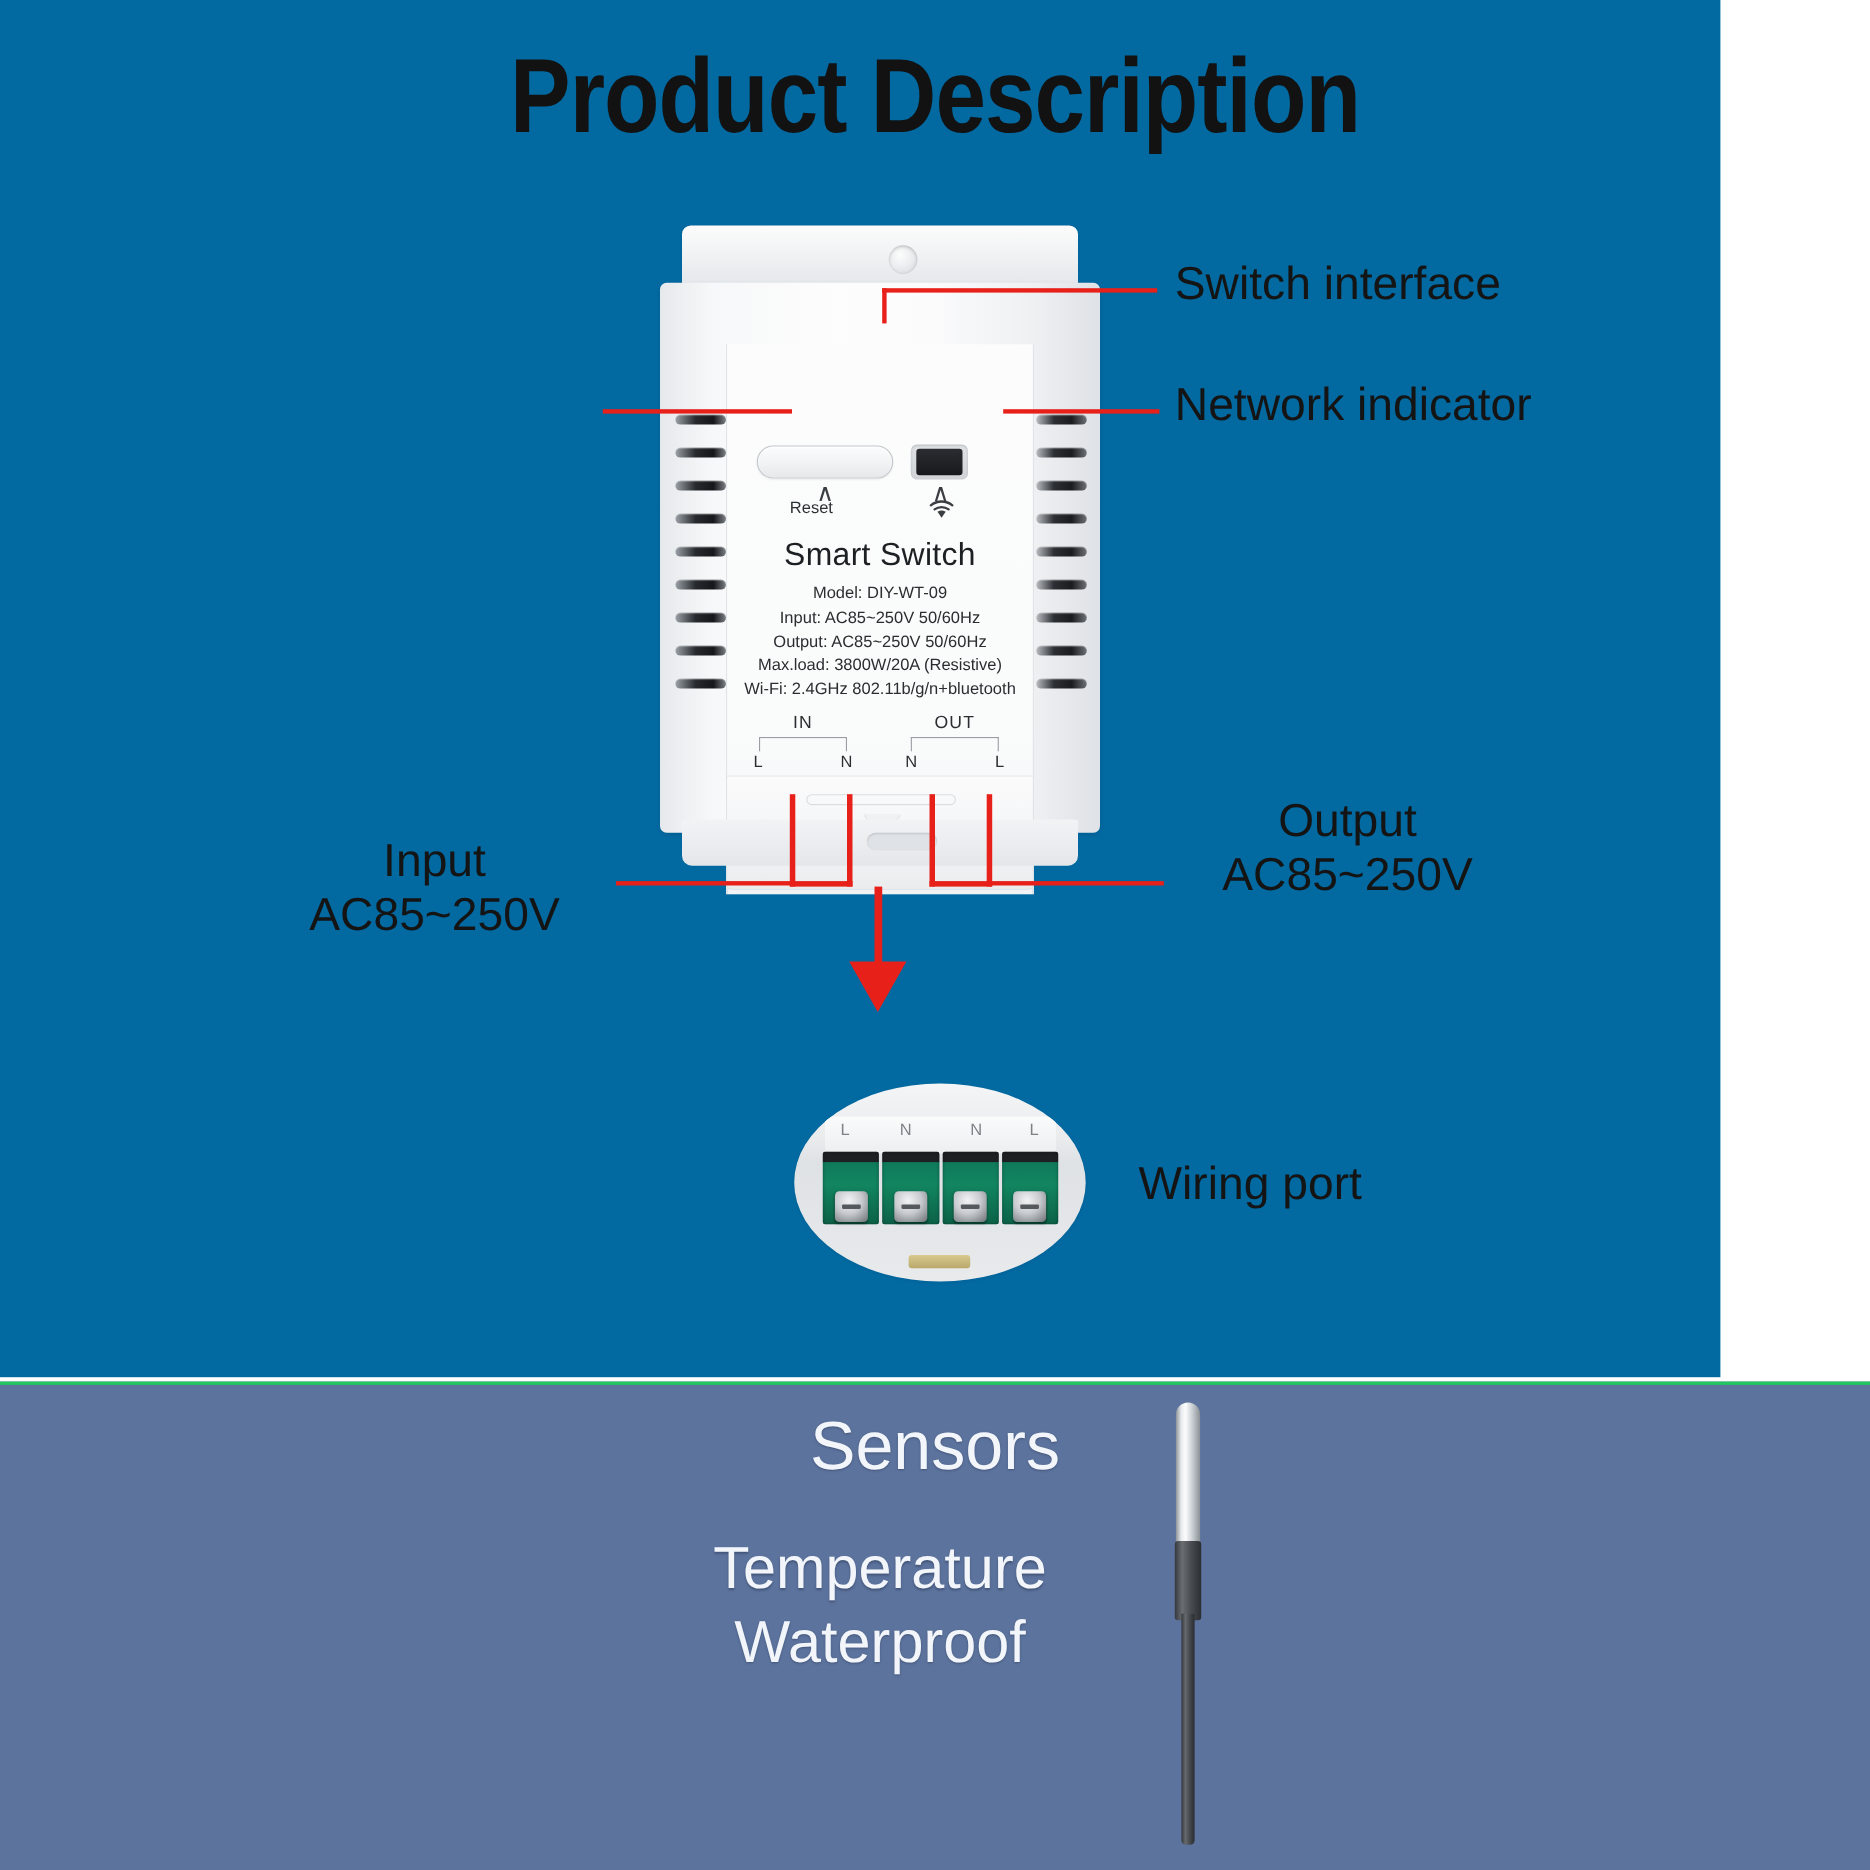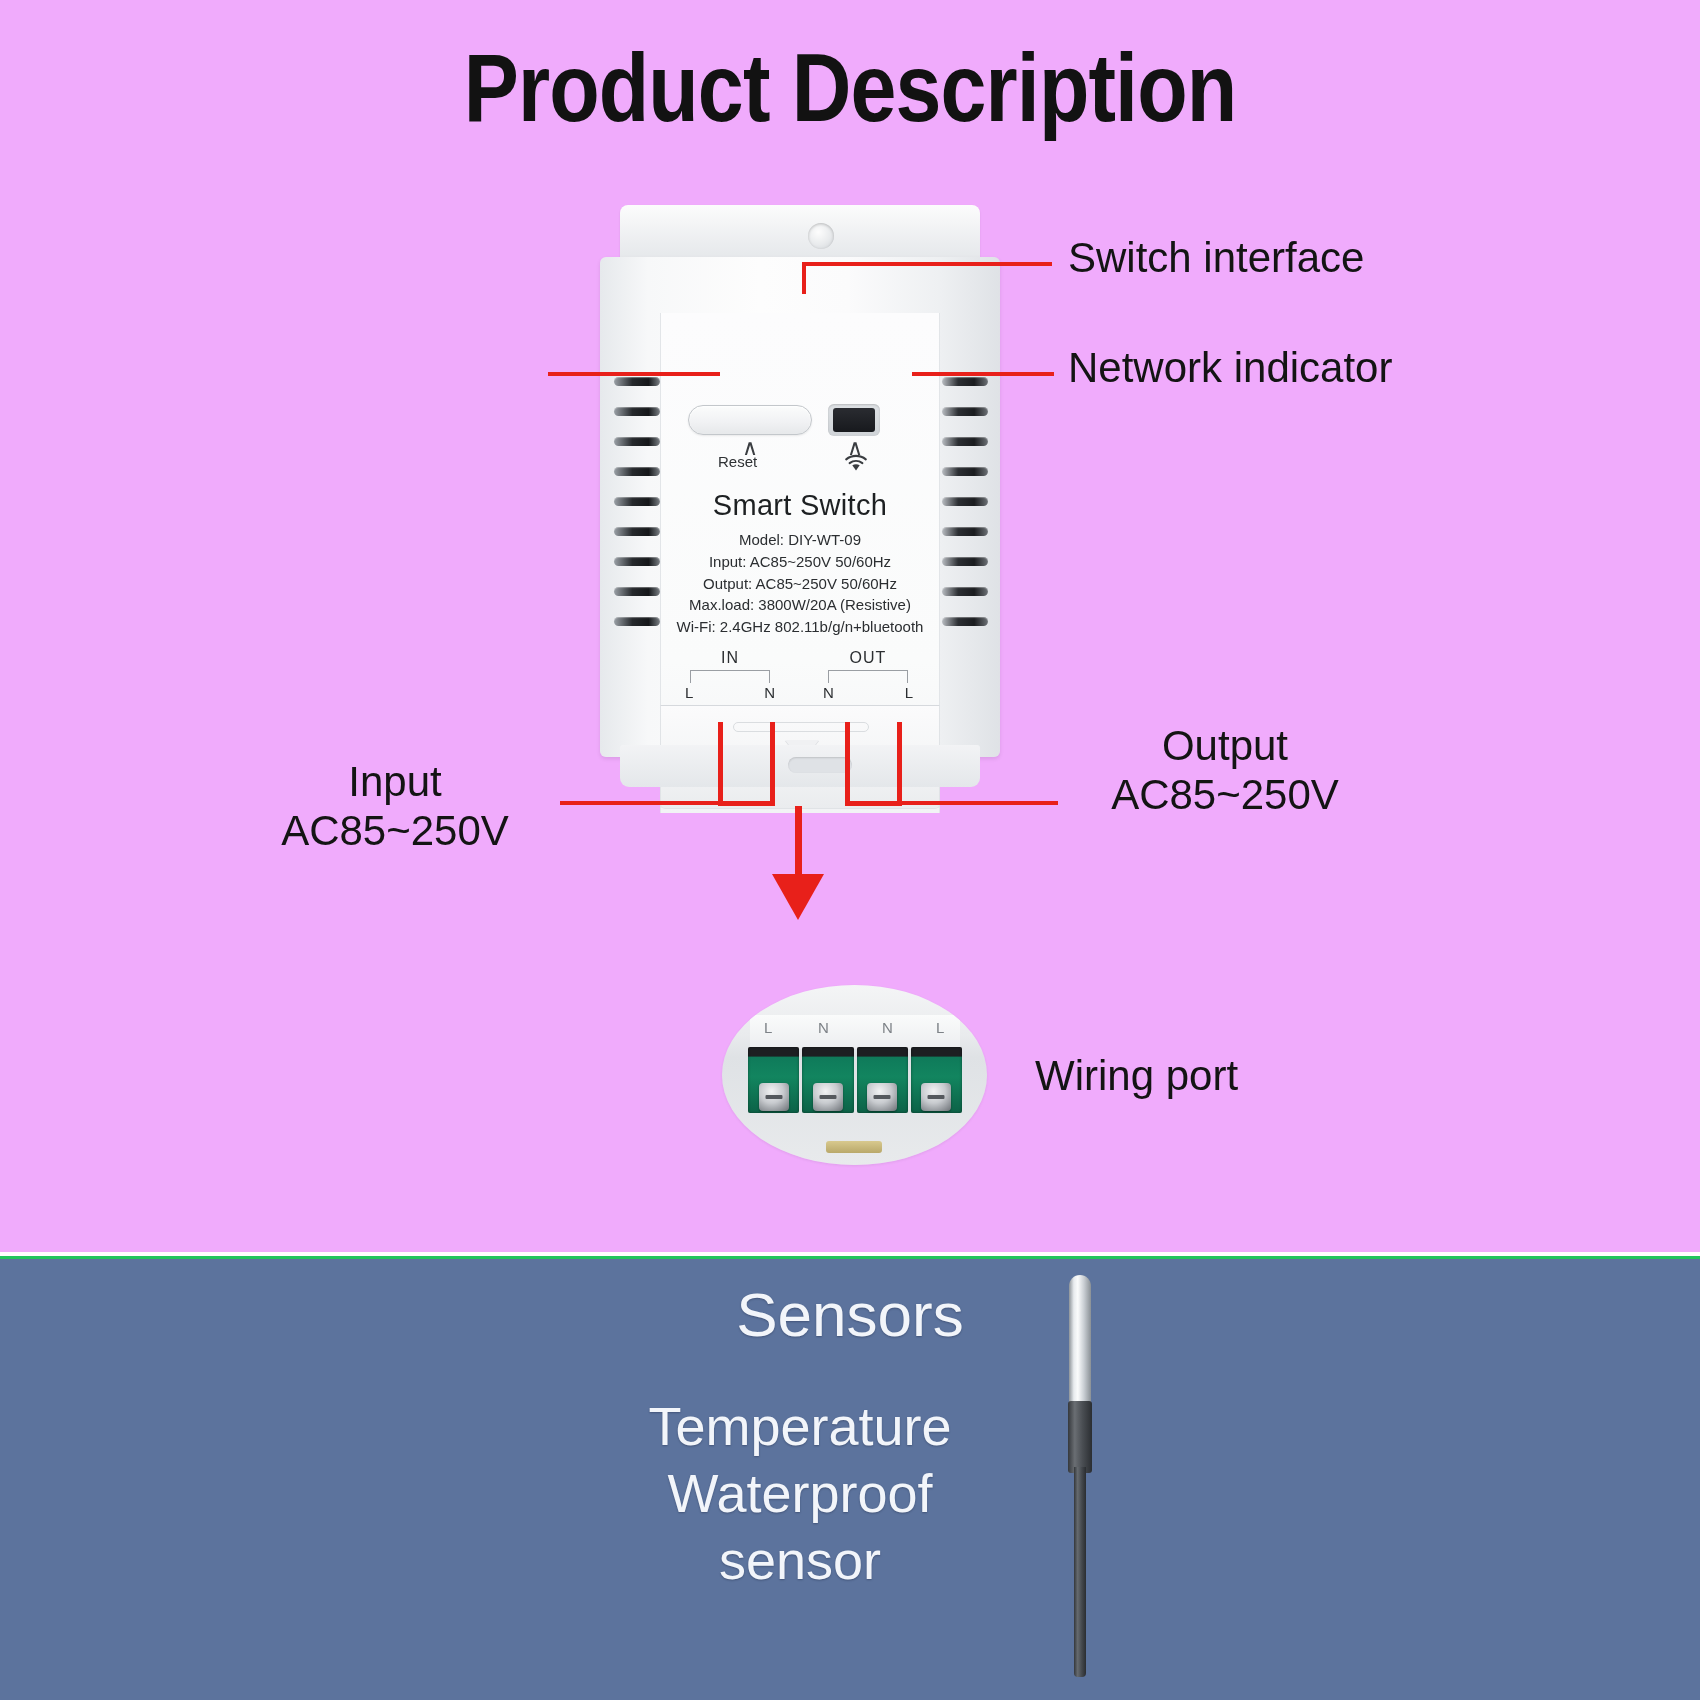--- a/index.html
+++ b/index.html
@@ -16,21 +16,21 @@
     position: absolute; left: 0; top: 38px; width: 1700px;
     text-align: center;
     font-family: "Liberation Sans", sans-serif;
     font-size: 96px; font-weight: 700; color: #121212;
     letter-spacing: -1px;
     transform: scaleX(0.86);
     line-height: 1.05;
   }
 
   
-  .upper { position: absolute; left:0; top:0; width:1700px; height:1252px; background:#f0abfc; }
+  .upper { position: absolute; left:0; top:0; width:1564px; height:1252px; background:#0369a1; }
 
   
   .device {
     position: absolute; left: 600px; top: 205px;
     width: 400px; height: 590px;
   }
   .dev-top-cap {
     position: absolute; left: 20px; top: 0px; width: 360px; height: 60px;
     background: linear-gradient(180deg,#fcfcfc 0%,#eceef0 60%,#e3e6e9 100%);
     border-radius: 8px 8px 3px 3px;
@@ -389,21 +389,20 @@
 
     <div class="cal-text r" style="left:1035px; top:1052px;">Wiring port</div>
   </div>
 
   <div class="lower">
     <div class="sensors-title">Sensors</div>
 
     <div class="sensor-caption">
       <div>Temperature</div>
       <div>Waterproof</div>
-      <div>sensor</div>
     </div>
 
     <div class="probe">
       <div class="probe-tip"></div>
       <div class="probe-sleeve"></div>
       <div class="probe-cable"></div>
     </div>
   </div>
 
 </div>

